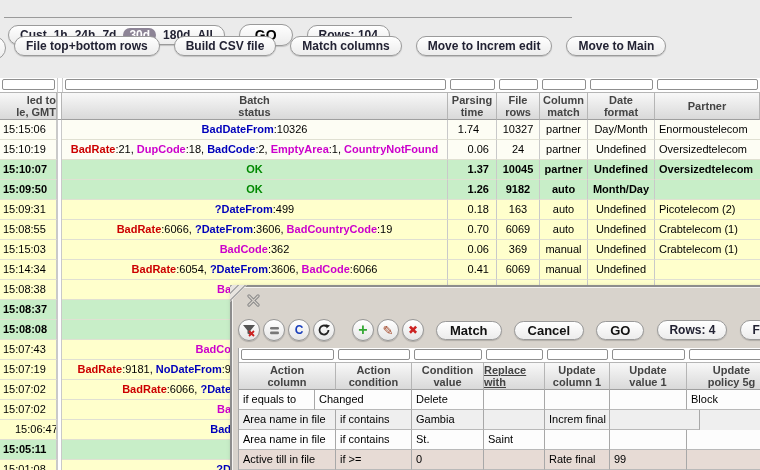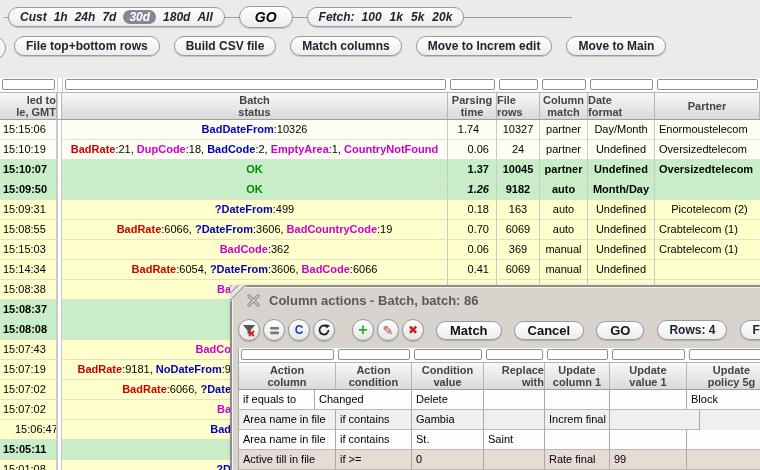--- a/index.html
+++ b/index.html
@@ -2,21 +2,21 @@
 <html><head>
 <meta charset="utf-8">
 <style>
   html,body{margin:0;padding:0;}
   body{width:760px;height:470px;overflow:hidden;background:#ebebeb;
        font-family:"Liberation Sans","DejaVu Sans",sans-serif;position:relative;}
   .stage{position:absolute;inset:0;width:760px;height:470px;overflow:hidden;}
 
   
   .tb{position:absolute;left:8px;display:flex;align-items:center;gap:14px;z-index:2;}
-  .tb1{top:6px;font-style:italic;}
+  .tb1{top:24px;}
   .tb2{top:36px;left:14px;}
   .rail{position:absolute;top:17px;left:4px;width:568px;height:1px;background:#9a9a9a;z-index:1;}
   .pill{position:relative;display:inline-flex;align-items:center;gap:7px;
         border:1px solid #9a9a9a;border-radius:12px;
         background:linear-gradient(#ffffff,#ececec);
         padding:2px 11px;font-weight:bold;font-size:12px;color:#223;
         box-shadow:0 1px 1px rgba(0,0,0,.18);white-space:nowrap;z-index:2;}
   .pill .opt{cursor:default;}
   .pill .sel{background:#8d8496;color:#fff;border-radius:9px;padding:0 6px;}
   .pill.go{font-size:14px;color:#000;padding:2px 15px;}
@@ -76,29 +76,21 @@
     <span class="pill" id="timeRanges">
         <span class="opt">Cust</span>
         <span class="opt">1h</span>
         <span class="opt">24h</span>
         <span class="opt">7d</span>
         <span class="opt sel">30d</span>
         <span class="opt">180d</span>
         <span class="opt">All</span>
       </span>
     <span class="pill go">GO</span>
-    <span class="pill">
-      <span>Fetch:</span>
-        <span id="fetchOpts" style="display:inline-flex;gap:8px">
-          <span class="opt">100</span>
-          <span class="opt">1k</span>
-          <span class="opt">5k</span>
-          <span class="opt">20k</span>
-        </span>
-    </span>
+    <span class="pill">Rows: 104</span>
   </div>
 
   <div class="cutpill"></div>
   <div class="tb tb2" id="toolbar2">
       <span class="pill">File top+bottom rows</span>
       <span class="pill">Build CSV file</span>
       <span class="pill">Match columns</span>
       <span class="pill">Move to Increm edit</span>
       <span class="pill">Move to Main</span>
     </div>
@@ -135,29 +127,29 @@
         </div>
         <div class="hcell spacercell" style="width: 5px;"></div>
         <div class="hcell" style="width: 386px; text-align: center;">
           <div>Batch</div>
           <div>status</div>
         </div>
         <div class="hcell" style="width: 49px; text-align: center;">
           <div>Parsing</div>
           <div>time</div>
         </div>
-        <div class="hcell" style="width: 43px; text-align: left;">
+        <div class="hcell" style="width: 43px; text-align: center;">
           <div>File</div>
           <div>rows</div>
         </div>
         <div class="hcell" style="width: 48px; text-align: center;">
           <div>Column</div>
           <div>match</div>
         </div>
-        <div class="hcell" style="width: 67px; ">
+        <div class="hcell" style="width: 67px; text-align: center;">
           <div>Date</div>
           <div>format</div>
         </div>
         <div class="hcell" style="width: 105px; text-align: center;">
           <div>Partner</div>
         </div>
       </div>
       <div class="trow">
         <div class="cell bg-plain" style="width: 57px; text-align: left; padding: 0px 0px 0px 3px;">15:15:06</div>
         <div class="cell spacercell" style="width: 5px;"></div>
@@ -185,35 +177,35 @@
         <div class="cell bg-green" style="width: 49px; text-align: right; padding: 0px 7px 0px 0px;">1.37</div>
         <div class="cell bg-green" style="width: 43px; text-align: center;">10045</div>
         <div class="cell bg-green" style="width: 48px; text-align: center;">partner</div>
         <div class="cell bg-green" style="width: 67px; text-align: center;">Undefined</div>
         <div class="cell bg-green" style="width: 105px; border-right: none; text-align: left; padding: 0px 0px 0px 4px;">Oversizedtelecom</div>
       </div>
       <div class="trow">
         <div class="cell bg-green" style="width: 57px; text-align: left; padding: 0px 0px 0px 3px;">15:09:50</div>
         <div class="cell spacercell" style="width: 5px;"></div>
         <div class="cell bg-green" style="width: 386px; text-align: center;"><span><span style="color: rgb(0, 136, 0); font-weight: bold;">OK</span></span></div>
-        <div class="cell bg-green" style="width: 49px; text-align: right; padding: 0px 7px 0px 0px; font-style: italic;">1.26</div>
+        <div class="cell bg-green" style="width: 49px; text-align: right; padding: 0px 7px 0px 0px;">1.26</div>
         <div class="cell bg-green" style="width: 43px; text-align: center;">9182</div>
         <div class="cell bg-green" style="width: 48px; text-align: center;">auto</div>
         <div class="cell bg-green" style="width: 67px; text-align: center;">Month/Day</div>
         <div class="cell bg-green" style="width: 105px; border-right: none; text-align: left; padding: 0px 0px 0px 4px;"></div>
       </div>
       <div class="trow">
         <div class="cell bg-yellow" style="width: 57px; text-align: left; padding: 0px 0px 0px 3px;">15:09:31</div>
         <div class="cell spacercell" style="width: 5px;"></div>
         <div class="cell bg-yellow" style="width: 386px; text-align: center;"><span><span style="color: rgb(0, 0, 187); font-weight: bold;">?DateFrom</span><span style="color: rgb(0, 0, 0);">:499</span></span></div>
         <div class="cell bg-yellow" style="width: 49px; text-align: right; padding: 0px 7px 0px 0px;">0.18</div>
         <div class="cell bg-yellow" style="width: 43px; text-align: center;">163</div>
         <div class="cell bg-yellow" style="width: 48px; text-align: center;">auto</div>
         <div class="cell bg-yellow" style="width: 67px; text-align: center;">Undefined</div>
-        <div class="cell bg-yellow" style="width: 105px; border-right: none; text-align: center; padding: 0px 0px 0px 4px;">Picotelecom (2)</div>
+        <div class="cell bg-yellow" style="width: 105px; border-right: none; text-align: left; padding: 0px 0px 0px 4px;">Picotelecom (2)</div>
       </div>
       <div class="trow">
         <div class="cell bg-yellow" style="width: 57px; text-align: left; padding: 0px 0px 0px 3px;">15:08:55</div>
         <div class="cell spacercell" style="width: 5px;"></div>
         <div class="cell bg-yellow" style="width: 386px; text-align: center;"><span><span style="color: rgb(204, 0, 0); font-weight: bold;">BadRate</span><span style="color: rgb(0, 0, 0);">:6066, </span><span style="color: rgb(0, 0, 187); font-weight: bold;">?DateFrom</span><span style="color: rgb(0, 0, 0);">:3606, </span><span style="color: rgb(204, 0, 204); font-weight: bold;">BadCountryCode</span><span style="color: rgb(0, 0, 0);">:19</span></span></div>
         <div class="cell bg-yellow" style="width: 49px; text-align: right; padding: 0px 7px 0px 0px;">0.70</div>
         <div class="cell bg-yellow" style="width: 43px; text-align: center;">6069</div>
         <div class="cell bg-yellow" style="width: 48px; text-align: center;">auto</div>
         <div class="cell bg-yellow" style="width: 67px; text-align: center;">Undefined</div>
         <div class="cell bg-yellow" style="width: 105px; border-right: none; text-align: left; padding: 0px 0px 0px 4px;">Crabtelecom (1)</div>
@@ -362,21 +354,20 @@
 
   <div class="modal">
     <div class="grip"></div>
     <div class="mtitle">
       <span style="display:flex;">
         <svg width="15" height="15" viewBox="0 0 15 15">
             <path d="M3 3 L12 12 M12 3 L3 12" stroke="#8a8a8a" stroke-width="3.2" stroke-linecap="round" fill="none"></path>
             <path d="M3 3 L12 12 M12 3 L3 12" stroke="#d8d3cc" stroke-width="1.2" stroke-linecap="round" fill="none"></path>
           </svg>
       </span>
-      <span>Column actions - Batch, batch: 86</span>
     </div>
     <div class="mtoolbar">
       <span class="cicon">
         <svg width="14" height="14" viewBox="0 0 14 14">
             <polygon points="1,2 13,2 8.5,7.5 8.5,12 5.5,10.5 5.5,7.5" fill="#555"></polygon>
             <path d="M7 8 L12 13 M12 8 L7 13" stroke="#cc2222" stroke-width="1.8"></path>
           </svg>
       </span>
       <span class="cicon">
         <svg width="13" height="13" viewBox="0 0 13 13">
@@ -430,21 +421,21 @@
             <div>column</div>
           </div>
           <div class="hcell" style="width: 76px; text-align: center;">
             <div>Action</div>
             <div>condition</div>
           </div>
           <div class="hcell" style="width: 72px; text-align: center;">
             <div>Condition</div>
             <div>value</div>
           </div>
-          <div class="hcell" style="width: 61px; text-align: right;">
+          <div class="hcell" style="width: 61px; text-align: left; text-decoration: underline;">
             <div>Replace</div>
             <div>with</div>
           </div>
           <div class="hcell" style="width: 65px; text-align: center;">
             <div>Update</div>
             <div>column 1</div>
           </div>
           <div class="hcell" style="width: 77px; text-align: center;">
             <div>Update</div>
             <div>value 1</div>

